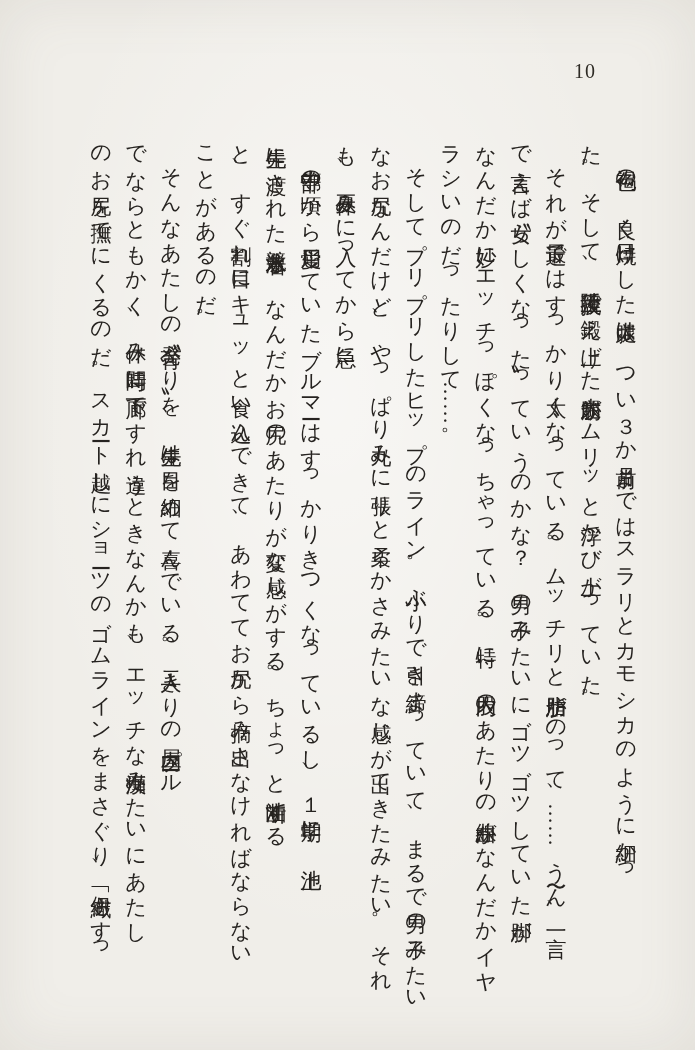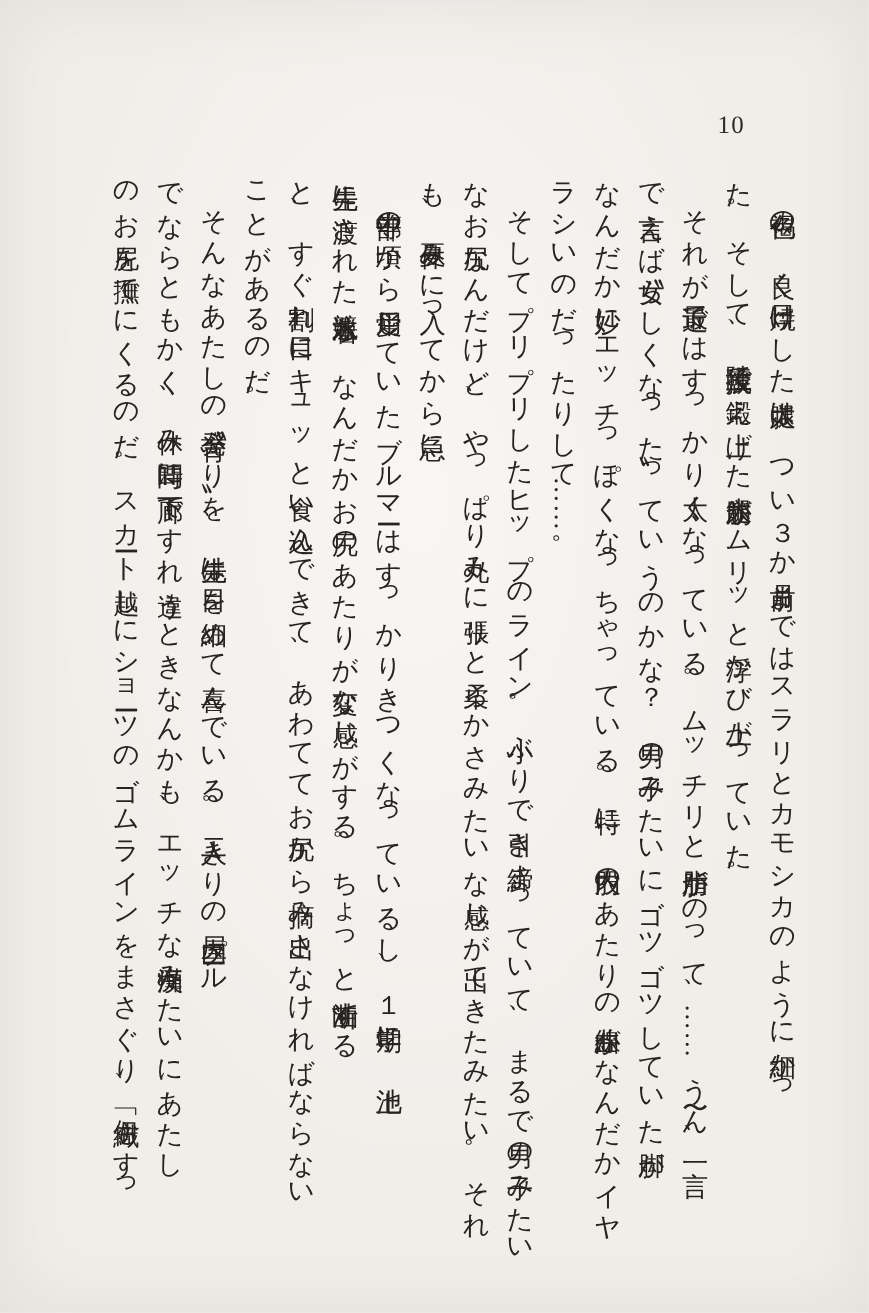--- a/index.html
+++ b/index.html
@@ -17,21 +17,21 @@
     width: 695px;
     height: 1050px;
     background:
       radial-gradient(ellipse at 48% 38%, rgba(255,255,255,0.5) 0%, rgba(255,255,255,0) 60%),
       #f0eee9;
     box-shadow: inset 0 0 60px rgba(120,115,100,0.12);
     overflow: hidden;
   }
   .page-number {
     position: absolute;
-    top: 89px;
+    top: 60px;
     left: 574px;
     font-size: 20px;
     letter-spacing: 1px;
     color: #2e2b25;
   }
   .text-block {
     position: absolute;
     top: 131px;
     right: 52px;
     height: 882px;

